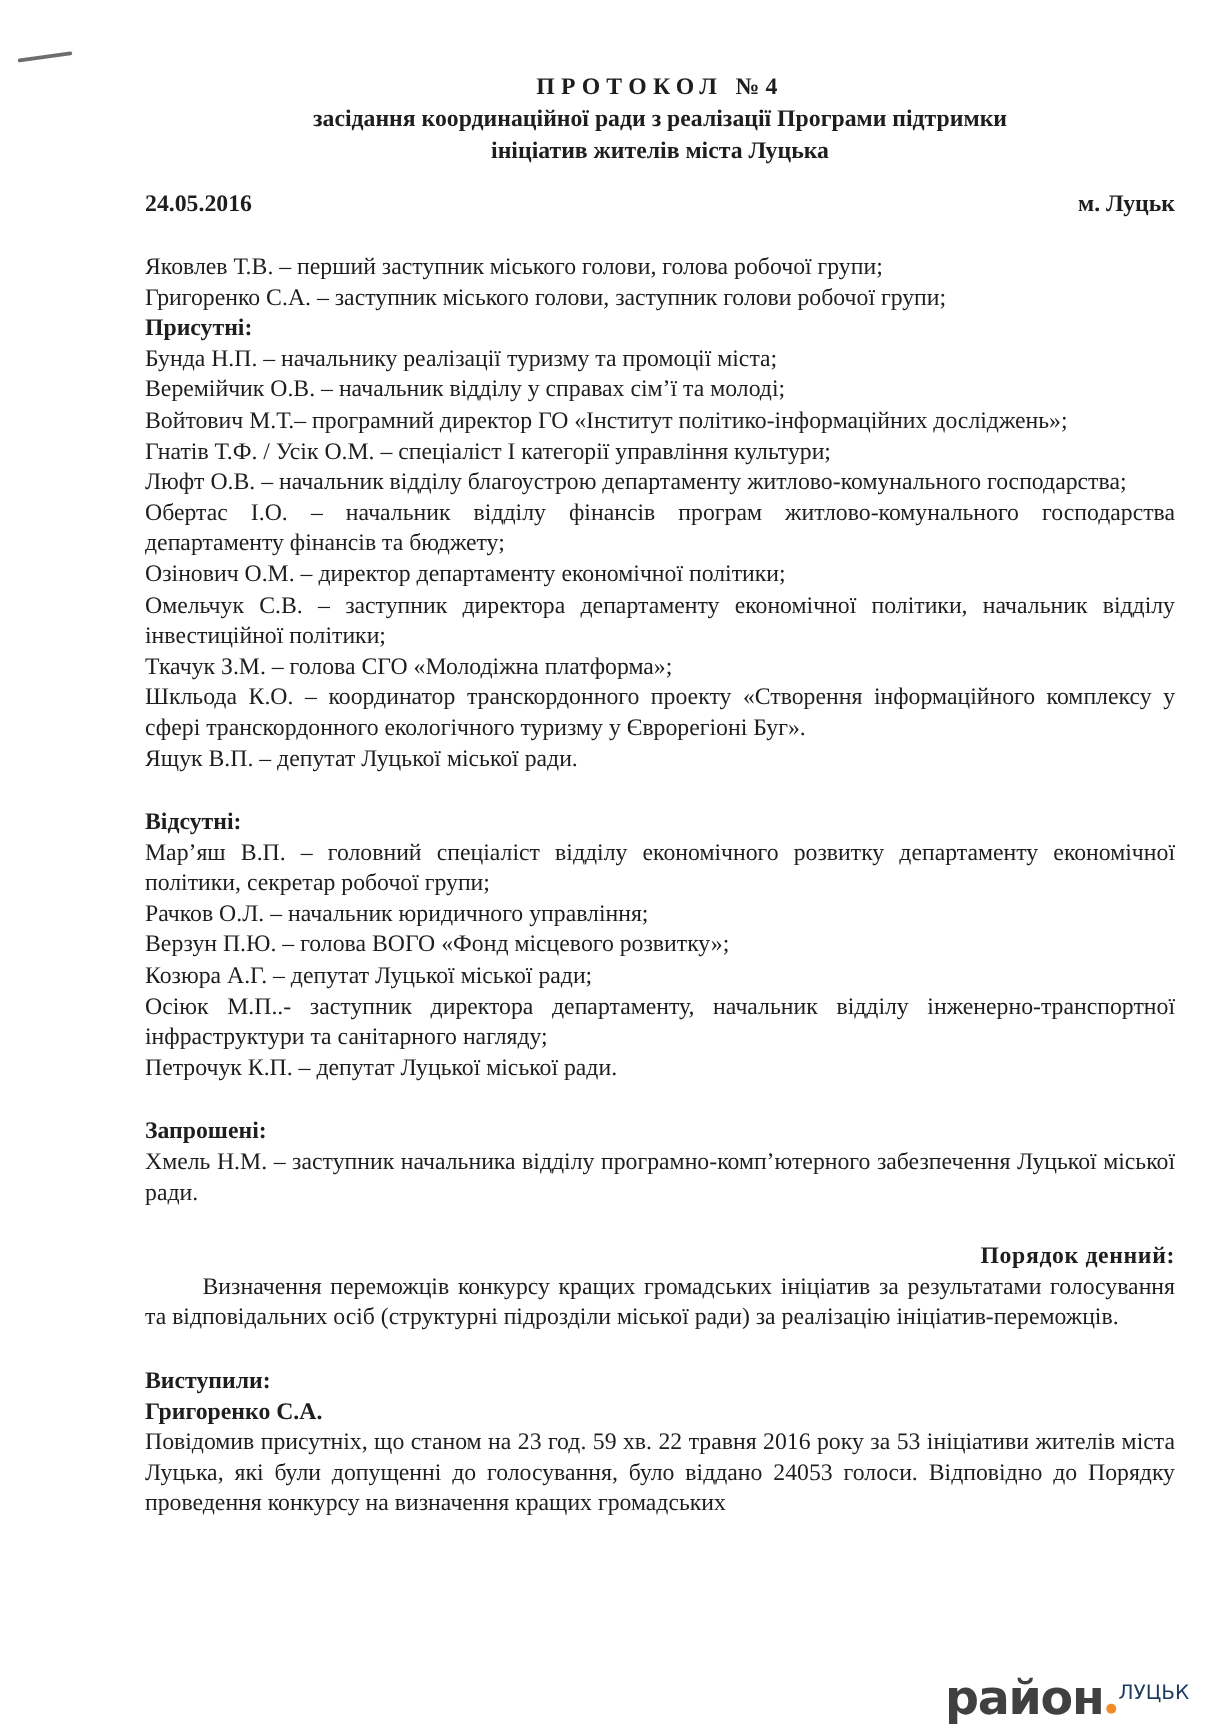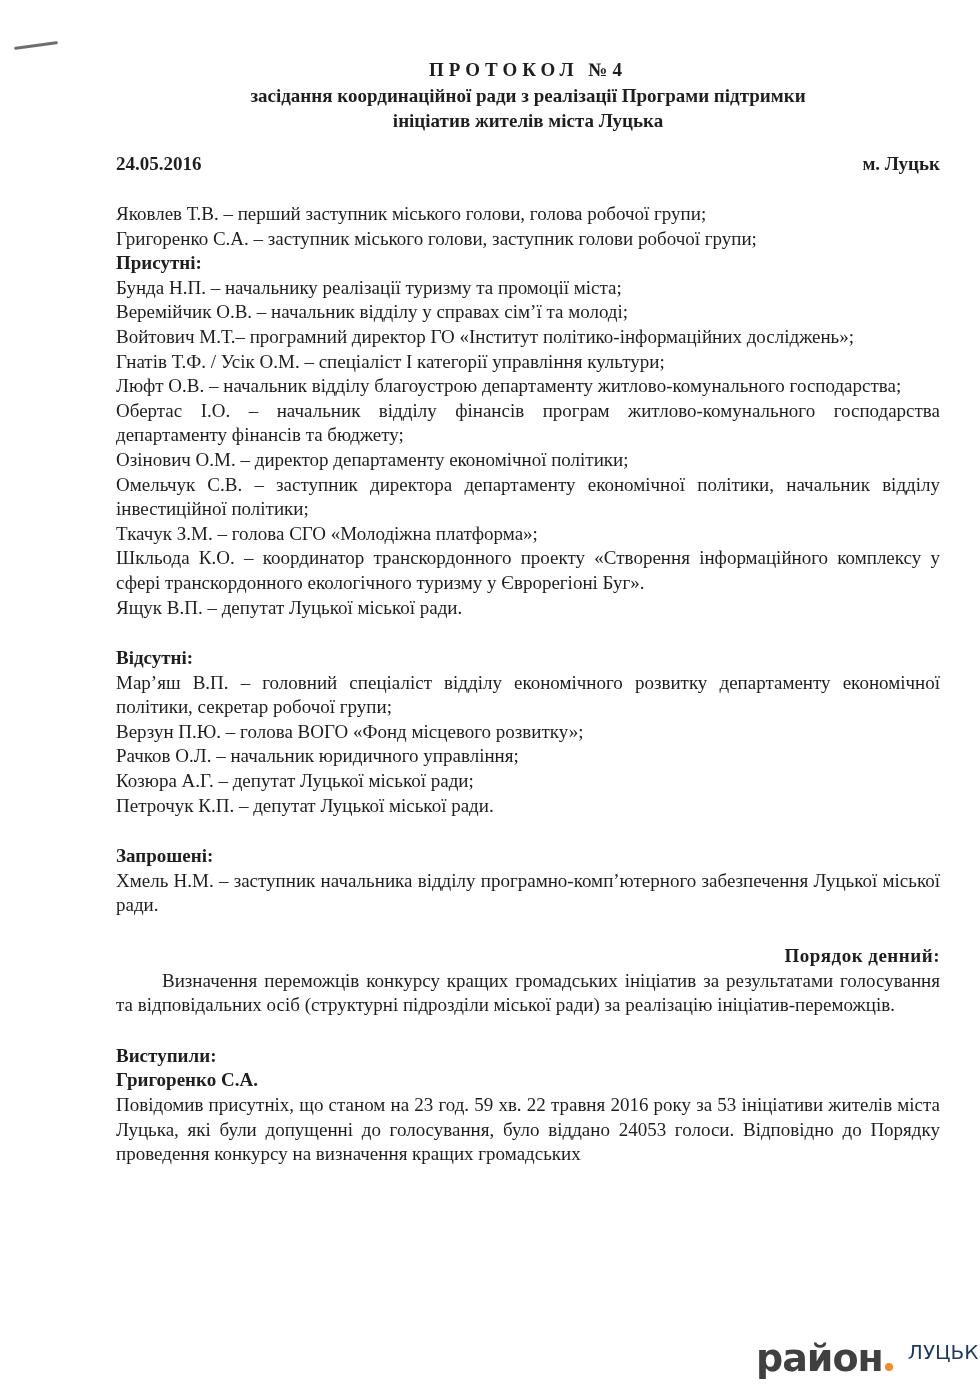--- a/index.html
+++ b/index.html
@@ -25,21 +25,21 @@
   .heading { font-weight: bold; font-family: Liberation Serif, serif; }
   .gap-lg { height: 26px; }
   .center-heading { font-weight: bold; text-align: right; letter-spacing: .5px; }
   .indent { text-indent: 46px; text-align: justify; }
   .logo {
     position: absolute; left: 756px; top: 1336px; height: 40px;
     font-family: "DejaVu Sans", sans-serif; white-space: nowrap;
   }
   .logo .main { font-size: 38px; font-weight: bold; color: #404040; letter-spacing: -1px; margin-top: 26px; }
   .logo .dot { display: inline-block; width: 8px; height: 8px; border-radius: 50%; background: #f28c28; margin: 0 2px; vertical-align: baseline; }
-  .logo .city { font-size: 20px; color: #1b3a5e; vertical-align: 12px; margin-left: 13px; }
+  .logo .city { font-size: 16px; color: #1b3a5e; vertical-align: 12px; }
 </style>
 </head>
 <body>
 
 <div class="pen-mark"></div>
 
 <div class="page">
   <div class="title-block">
     <div class="title">ПРОТОКОЛ №4</div>
     <div class="subtitle">засідання  координаційної ради з реалізації Програми підтримки</div>
@@ -64,23 +64,24 @@
     <div class="entry">Обертас І.О. – начальник відділу фінансів програм житлово-комунального господарства департаменту фінансів та бюджету;</div>
     <div class="entry">Озінович О.М. – директор департаменту економічної політики;</div>
     <div class="entry">Омельчук  С.В. – заступник директора департаменту економічної політики, начальник відділу інвестиційної політики;</div>
     <div class="entry">Ткачук З.М. – голова СГО «Молодіжна платформа»;</div>
     <div class="entry">Шкльода К.О. – координатор транскордонного проекту «Створення інформаційного комплексу у сфері транскордонного екологічного туризму у Єврорегіоні Буг».</div>
     <div class="entry">Ящук В.П. – депутат Луцької міської ради.</div>
 
     <div class="gap-lg"></div>
     <div class="heading">Відсутні:</div>
     <div class="entry">Мар’яш В.П. – головний спеціаліст відділу економічного розвитку департаменту економічної політики, секретар робочої групи;</div>
+    <div class="entry">Рачков О.Л. – начальник юридичного управління;</div>
     <div class="entry">Верзун П.Ю. – голова ВОГО «Фонд місцевого розвитку»;</div>
-    <div class="entry">Рачков О.Л. – начальник юридичного управління;</div>
     <div class="entry">Козюра А.Г. – депутат Луцької міської ради;</div>
+    <div class="entry">Осіюк М.П..-  заступник директора департаменту,  начальник відділу інженерно-транспортної  інфраструктури та санітарного нагляду;</div>
     <div class="entry">Петрочук К.П. – депутат Луцької міської ради.</div>
 
     <div class="gap-lg"></div>
     <div class="heading">Запрошені:</div>
     <div class="entry">Хмель Н.М. – заступник начальника відділу програмно-комп’ютерного забезпечення Луцької міської ради.</div>
 
     <div class="gap-lg"></div>
     <div class="center-heading">Порядок денний:</div>
     <div class="indent">Визначення переможців конкурсу кращих громадських ініціатив за результатами голосування та відповідальних осіб (структурні підрозділи міської ради) за реалізацію ініціатив-переможців.</div>
 

